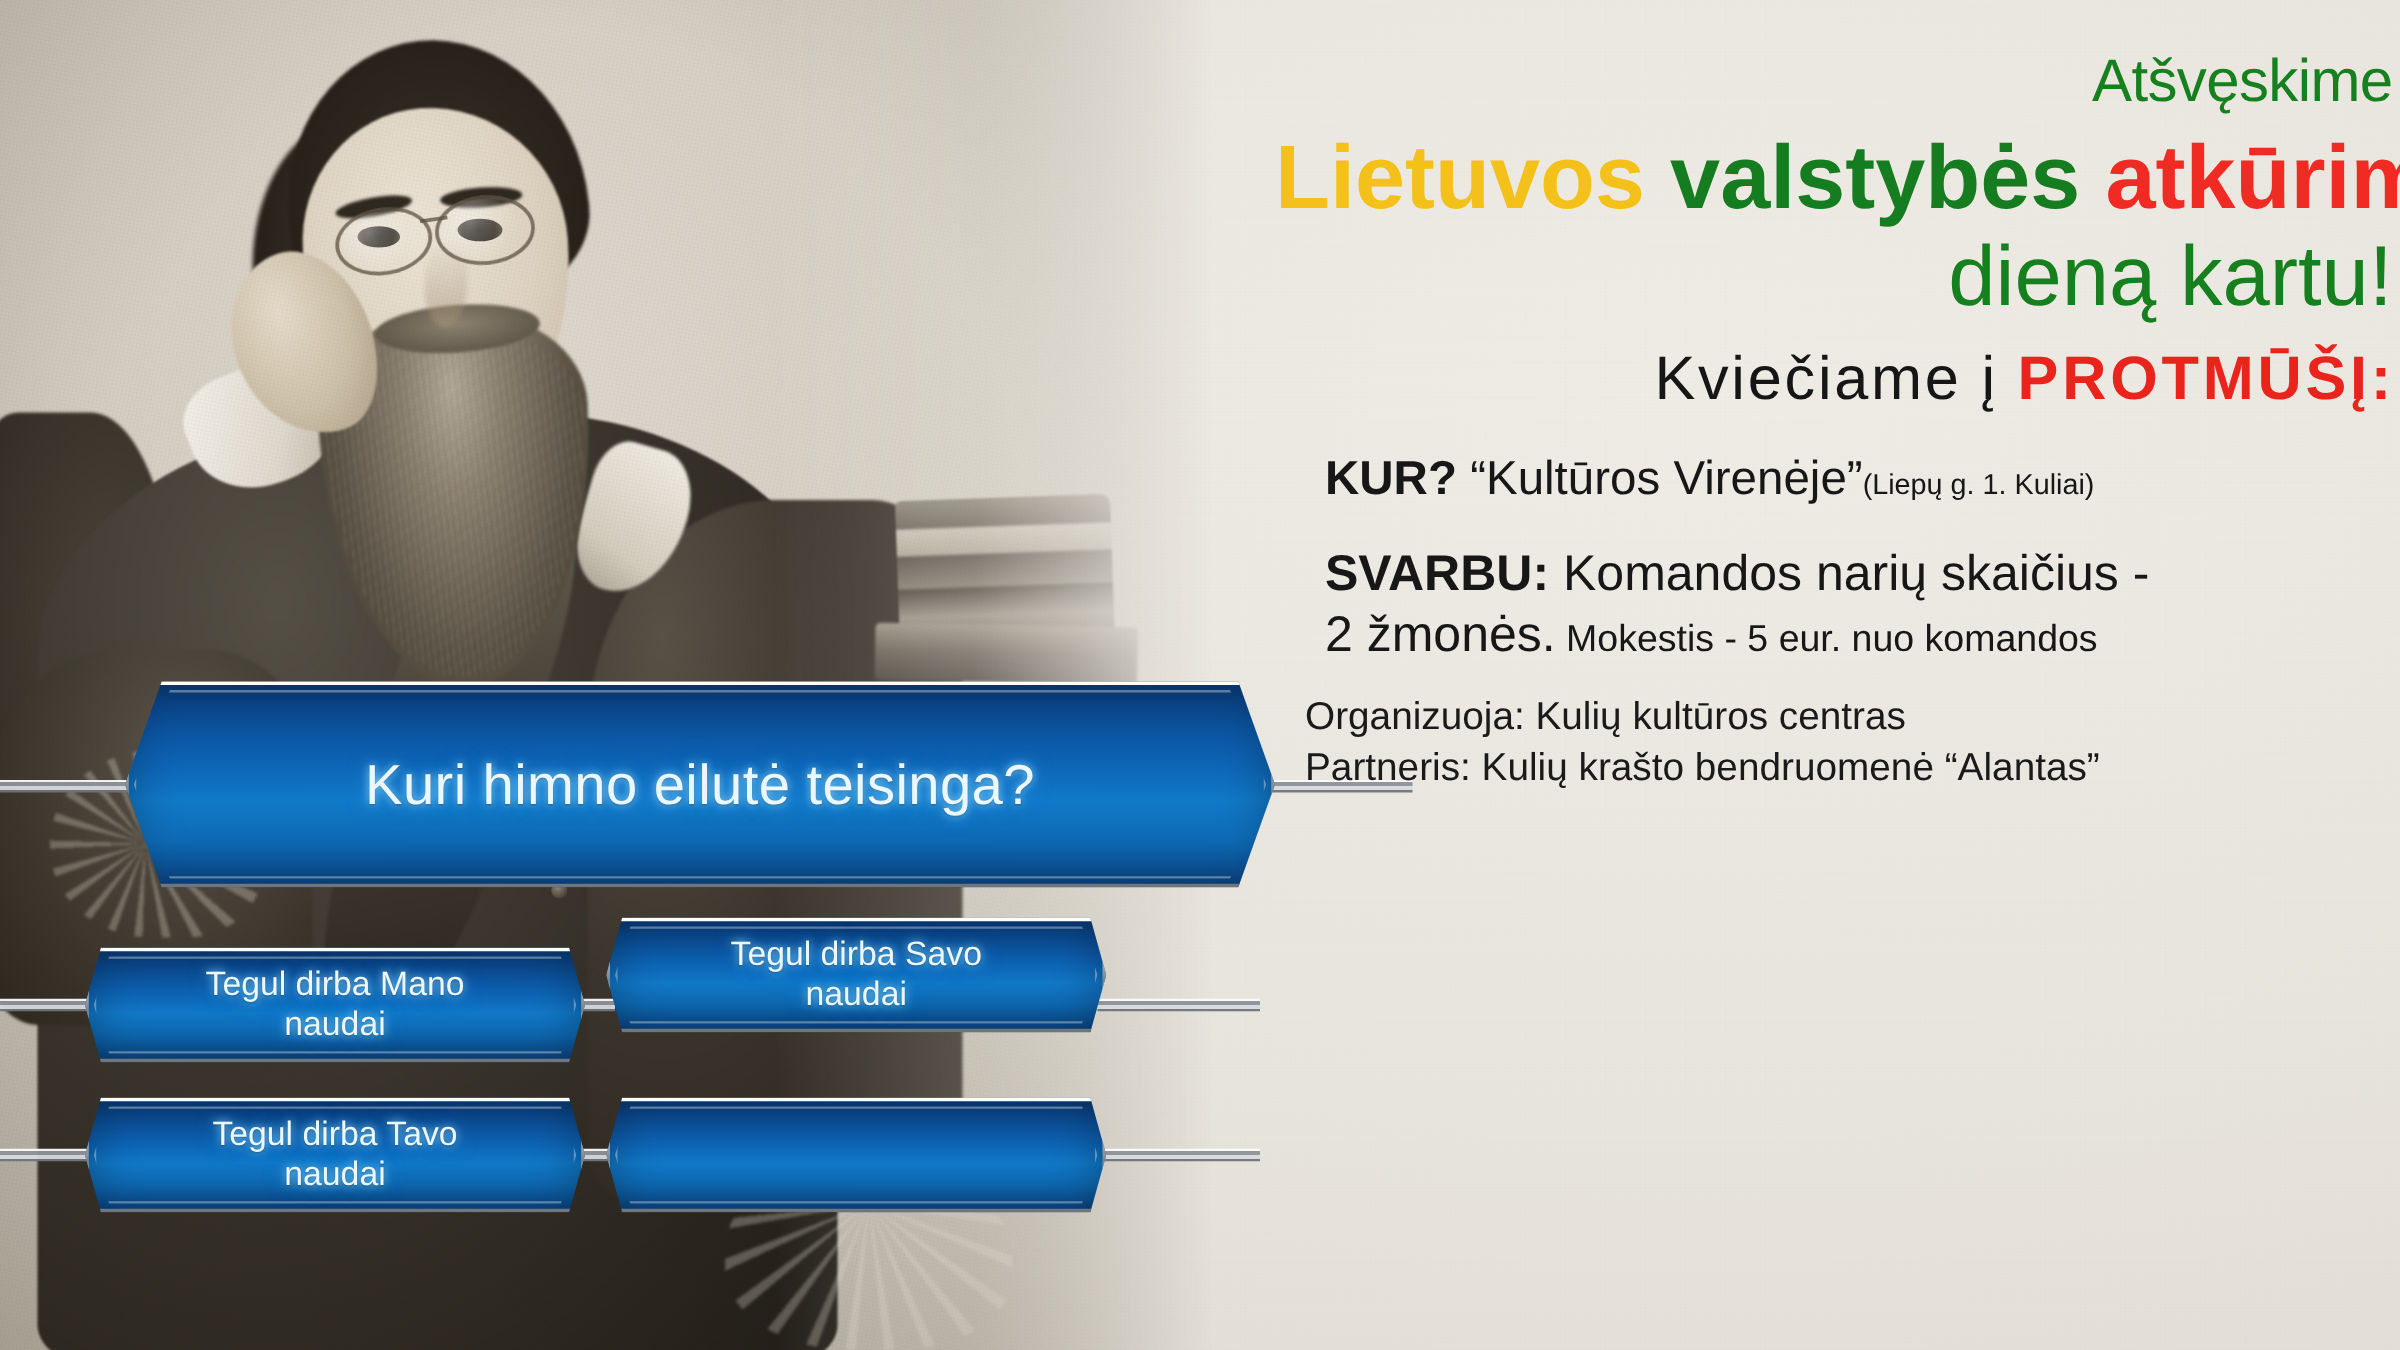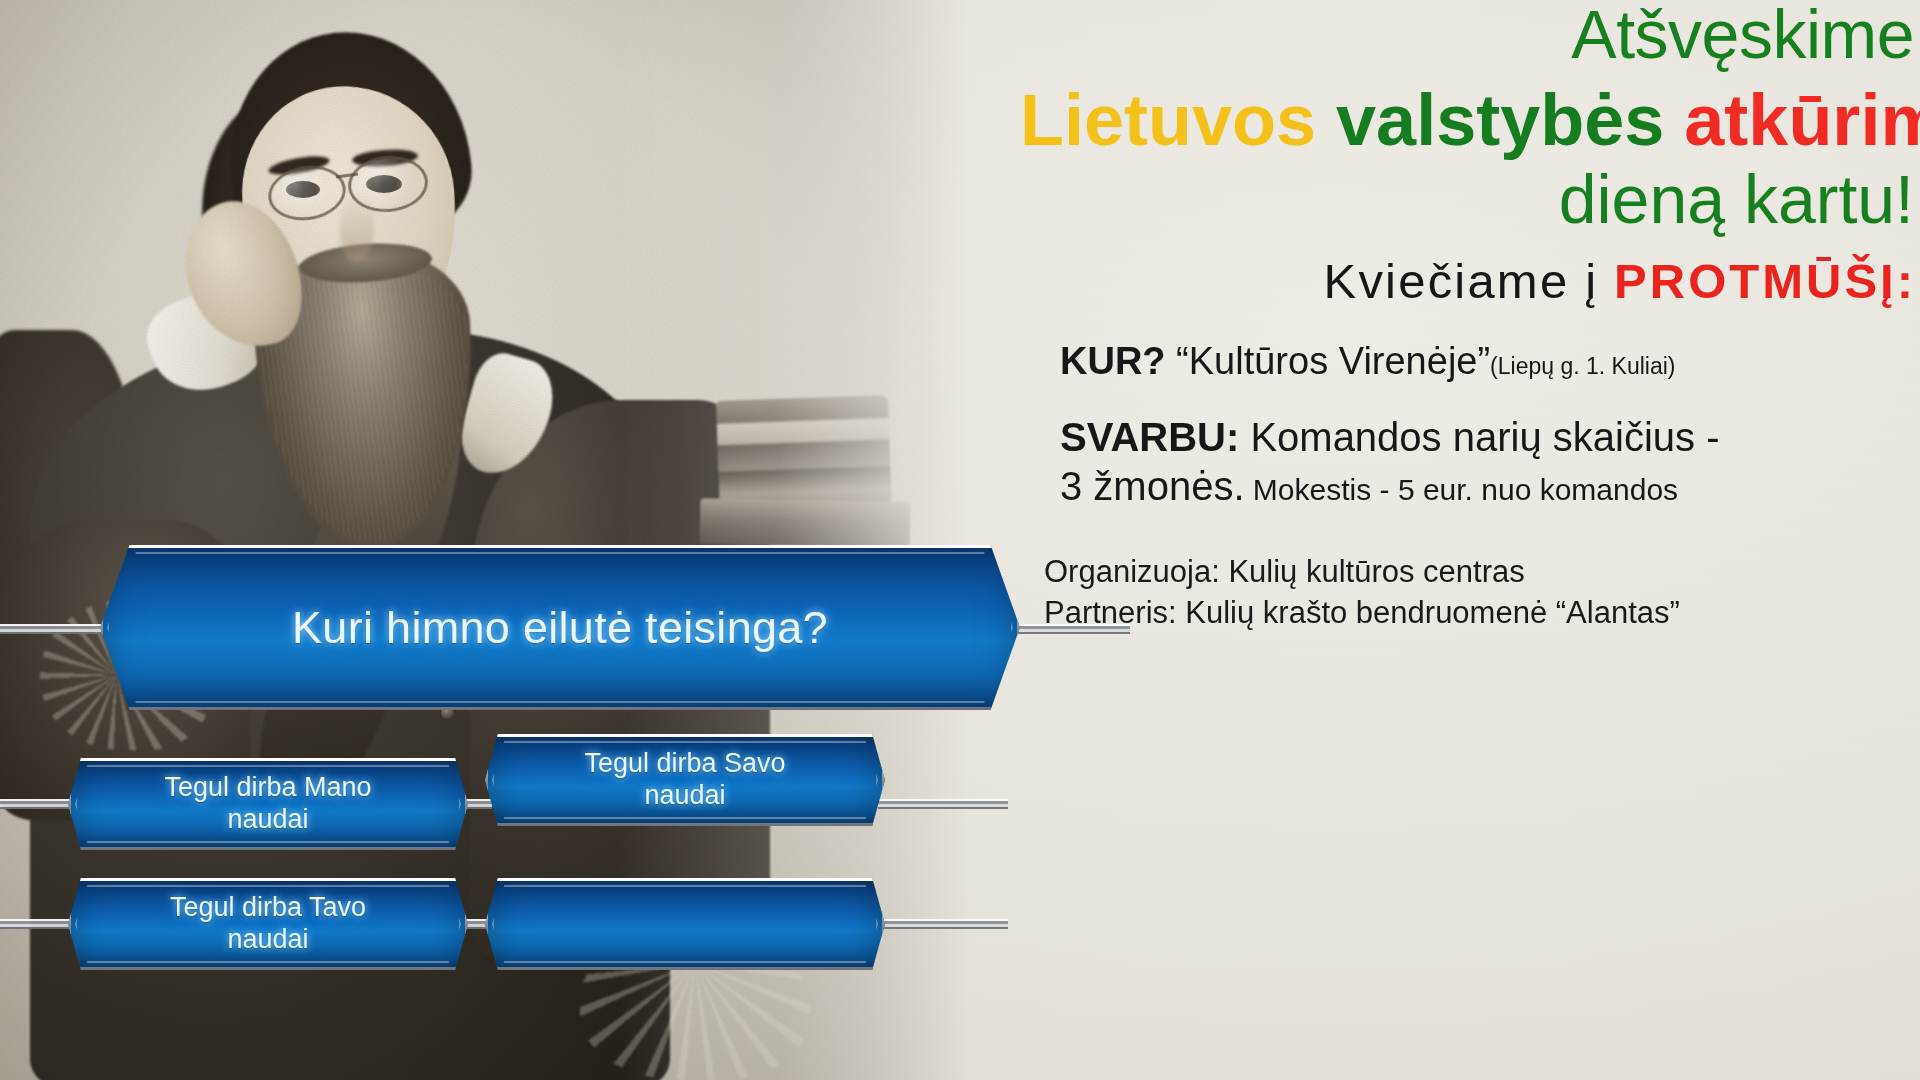--- a/index.html
+++ b/index.html
@@ -294,24 +294,25 @@
   .content {
     position: absolute;
     left: 1020px;
     top: 0;
     width: 900px;
     height: 1080px;
   }
 
   .headline { text-align: right; padding-right: 6px; }
   .h-line1 {
-    font-size: 68px;
+    font-size: 48px;
     font-weight: 400;
     color: #16801f;
     line-height: 1.0;
+    margin-top: 42px;
     letter-spacing: -0.5px;
   }
   .h-line2 {
     font-size: 72px;
     font-weight: 700;
     line-height: 1.06;
     margin-top: 14px;
     white-space: nowrap;
   }
   .w-lietuvos { color: #f3c119; }
@@ -348,21 +349,21 @@
   .svarbu .mokestis { font-size: 30px; }
 
   .registracija {
     margin-top: 26px;
     padding-left: 24px;
     font-size: 31px;
     line-height: 1.34;
     color: #1a1a1a;
   }
   .organizers {
-    margin-top: 40px;
+    margin-top: 19px;
     padding-left: 24px;
     font-size: 31px;
     line-height: 1.34;
     color: #1a1a1a;
   }
 </style>
 </head>
 <body>
 
 <div id="poster">
@@ -466,21 +467,21 @@
 
     <div class="details">
 
 
       <div class="d-row">
         <b>KUR?</b><span> “Kultūros Virenėje”</span><span class="small-paren">(Liepų g. 1. Kuliai)</span>
       </div>
 
       <div class="svarbu">
         <b>SVARBU:</b><span>  Komandos narių skaičius -</span><br>
-        <span>3 žmonės.</span><span class="mokestis"> Mokestis - 5 eur. nuo komandos</span>
+        <span>2 žmonės.</span><span class="mokestis"> Mokestis - 5 eur. nuo komandos</span>
       </div>
     </div>
 
 
     <div class="organizers">
       <div>Organizuoja: Kulių kultūros centras</div>
       <div>Partneris: Kulių krašto bendruomenė “Alantas”</div>
     </div>
 
   </div>

